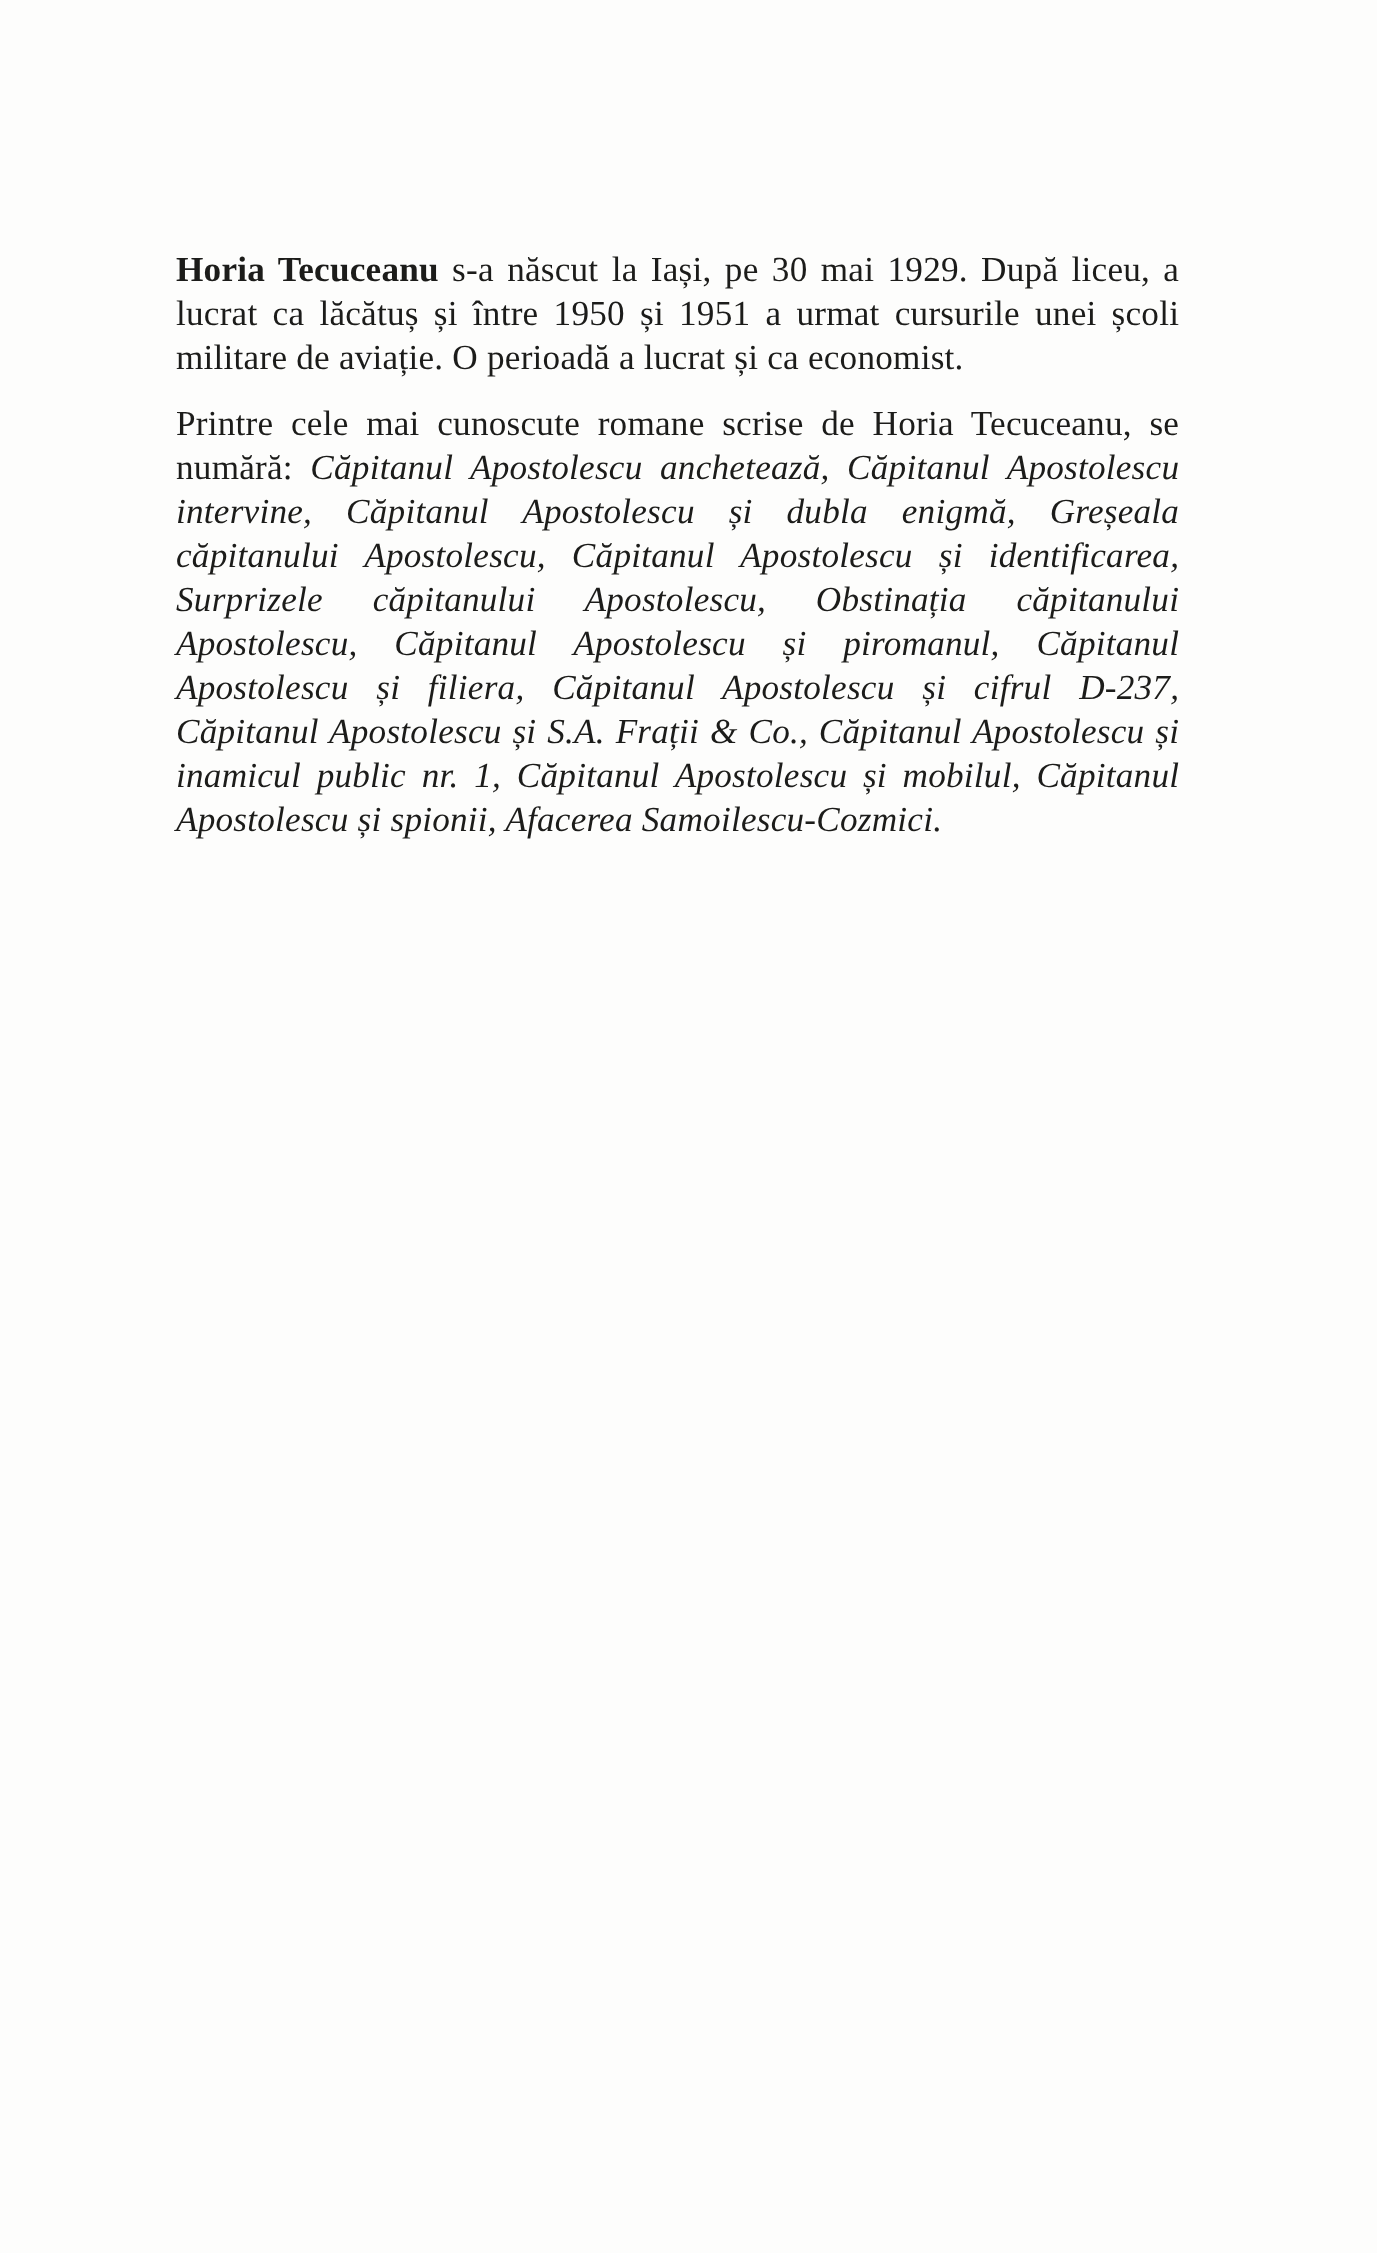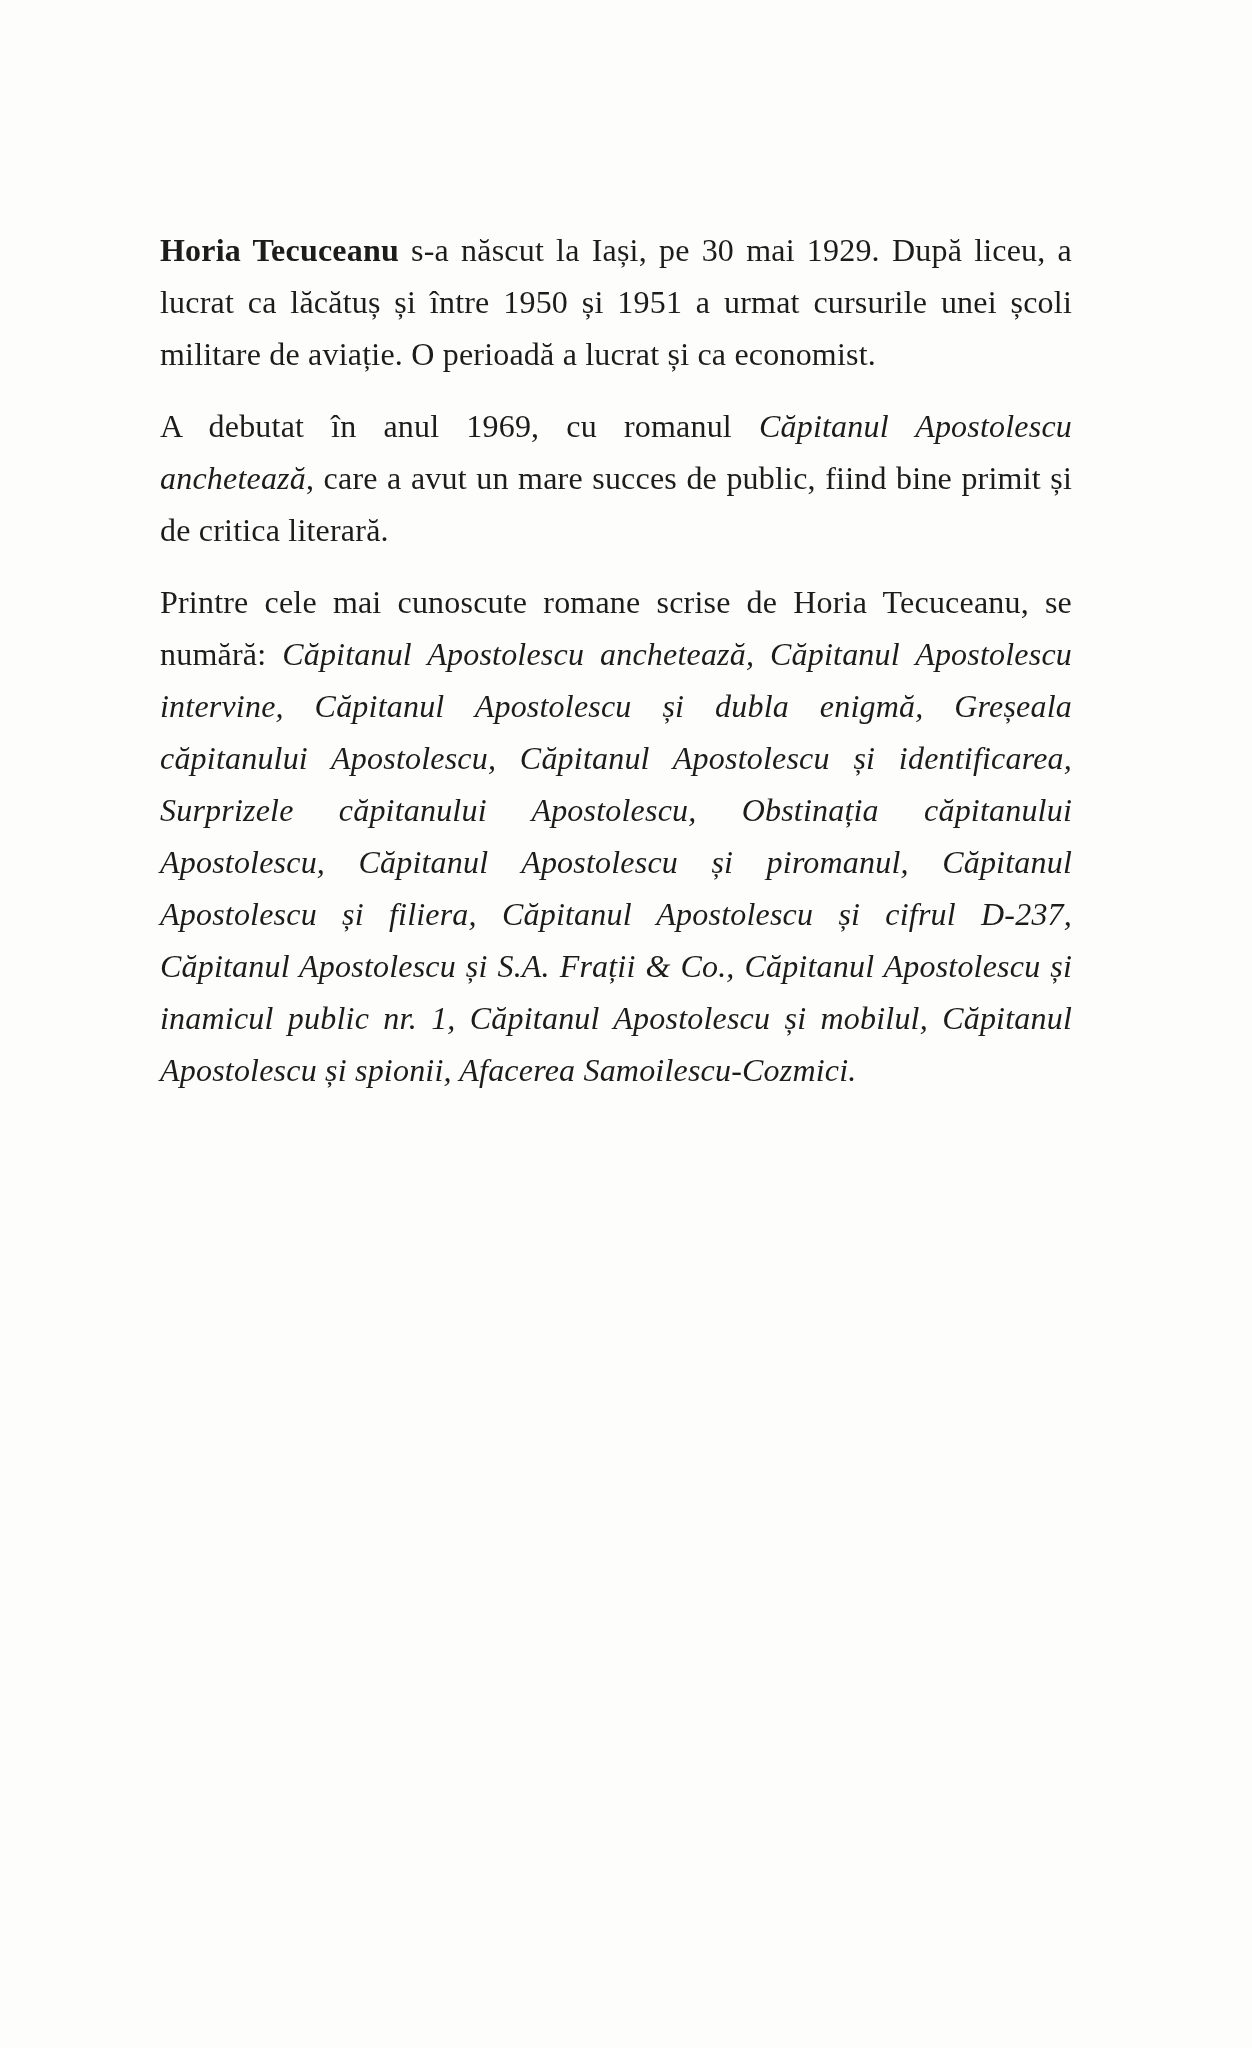--- a/index.html
+++ b/index.html
@@ -19,34 +19,33 @@
   .page {
     position: absolute;
     inset: 0;
   }
   .page-text {
     position: absolute;
     left: 160px;
     top: 224px;
     width: 912px;
     font-size: 32px;
-    line-height: 52px;
+    line-height: 40px;
     text-align: justify;
     letter-spacing: 0.2px;
   }
   .para {
     margin: 0 0 20px 0;
     padding: 0;
   }
   .run-normal { font-style: normal; font-weight: normal; }
   .run-bold   { font-weight: bold; font-style: normal; }
   .run-italic { font-style: italic; font-weight: normal; }
 </style>
 </head>
 <body style="--page-bg: #fdfdfc; --ink: #1c1c1a;">
 
 <div class="page">
   <div class="page-text">
       <p class="para"><span class="run run-bold">Horia Tecuceanu</span><span class="run run-normal"> s-a născut la Iași, pe 30 mai 1929. După liceu, a lucrat ca lăcătuș și între 1950 și 1951 a urmat cursurile unei școli militare de aviație. O perioadă a lucrat și ca economist.</span></p>
-      <p class="para"><span class="run run-normal">A debutat în anul 1969, cu romanul </span><span class="run run-italic">Căpitanul Apostolescu anchetează</span><span class="run run-normal">, care a avut un mare succes de public, fiind bine primit și de critica literară.</span></p>
       <p class="para"><span class="run run-normal">Printre cele mai cunoscute romane scrise de Horia Tecuceanu, se numără: </span><span class="run run-italic">Căpitanul Apostolescu anchetează, Căpitanul Apostolescu intervine, Căpitanul Apostolescu și dubla enigmă, Greșeala căpitanului Apostolescu, Căpitanul Apostolescu și identificarea, Surprizele căpitanului Apostolescu, Obstinația căpitanului Apostolescu, Căpitanul Apostolescu și piromanul, Căpitanul Apostolescu și filiera, Căpitanul Apostolescu și cifrul D-237, Căpitanul Apostolescu și S.A. Frații &amp; Co., Căpitanul Apostolescu și inamicul public nr. 1, Căpitanul Apostolescu și mobilul, Căpitanul Apostolescu și spionii, Afacerea Samoilescu-Cozmici.</span></p>
     </div>
 </div>
 
 </body></html>

